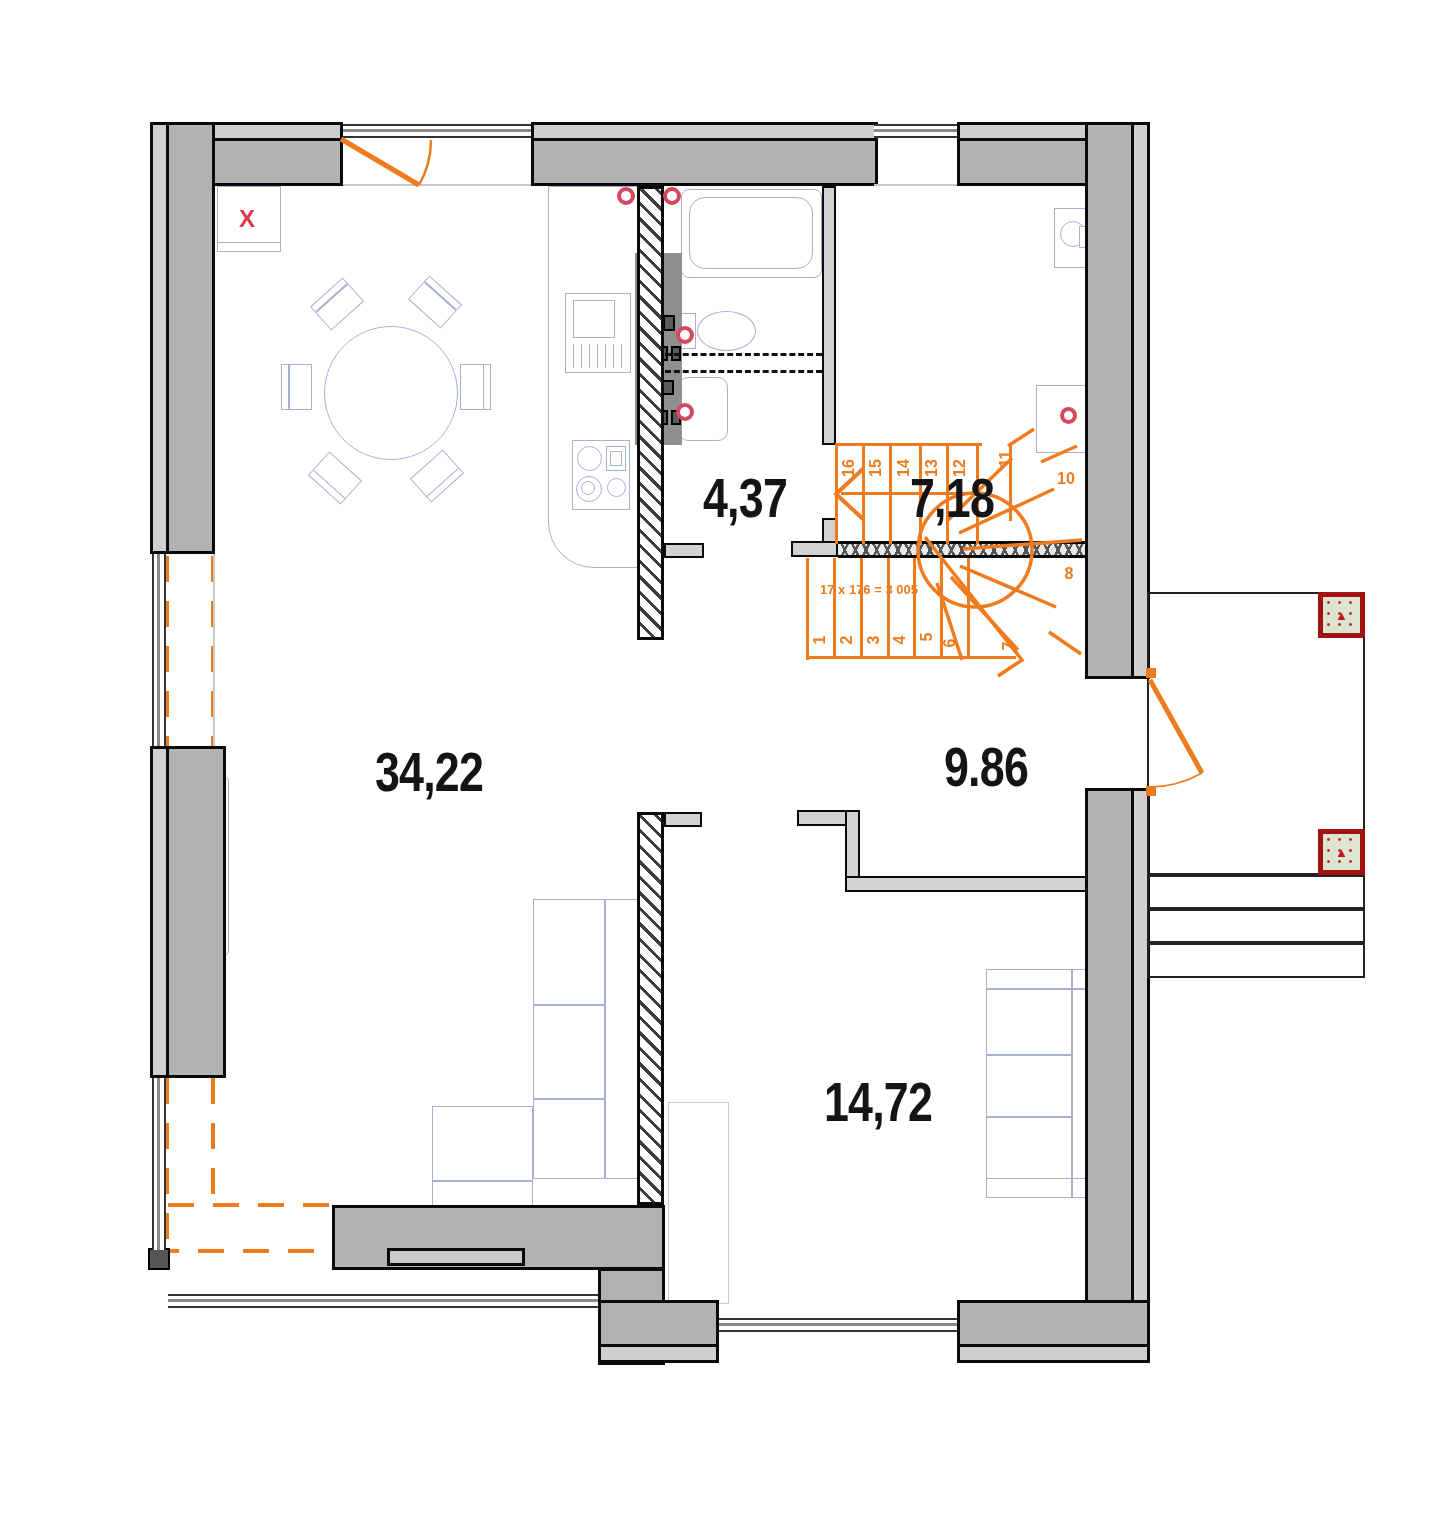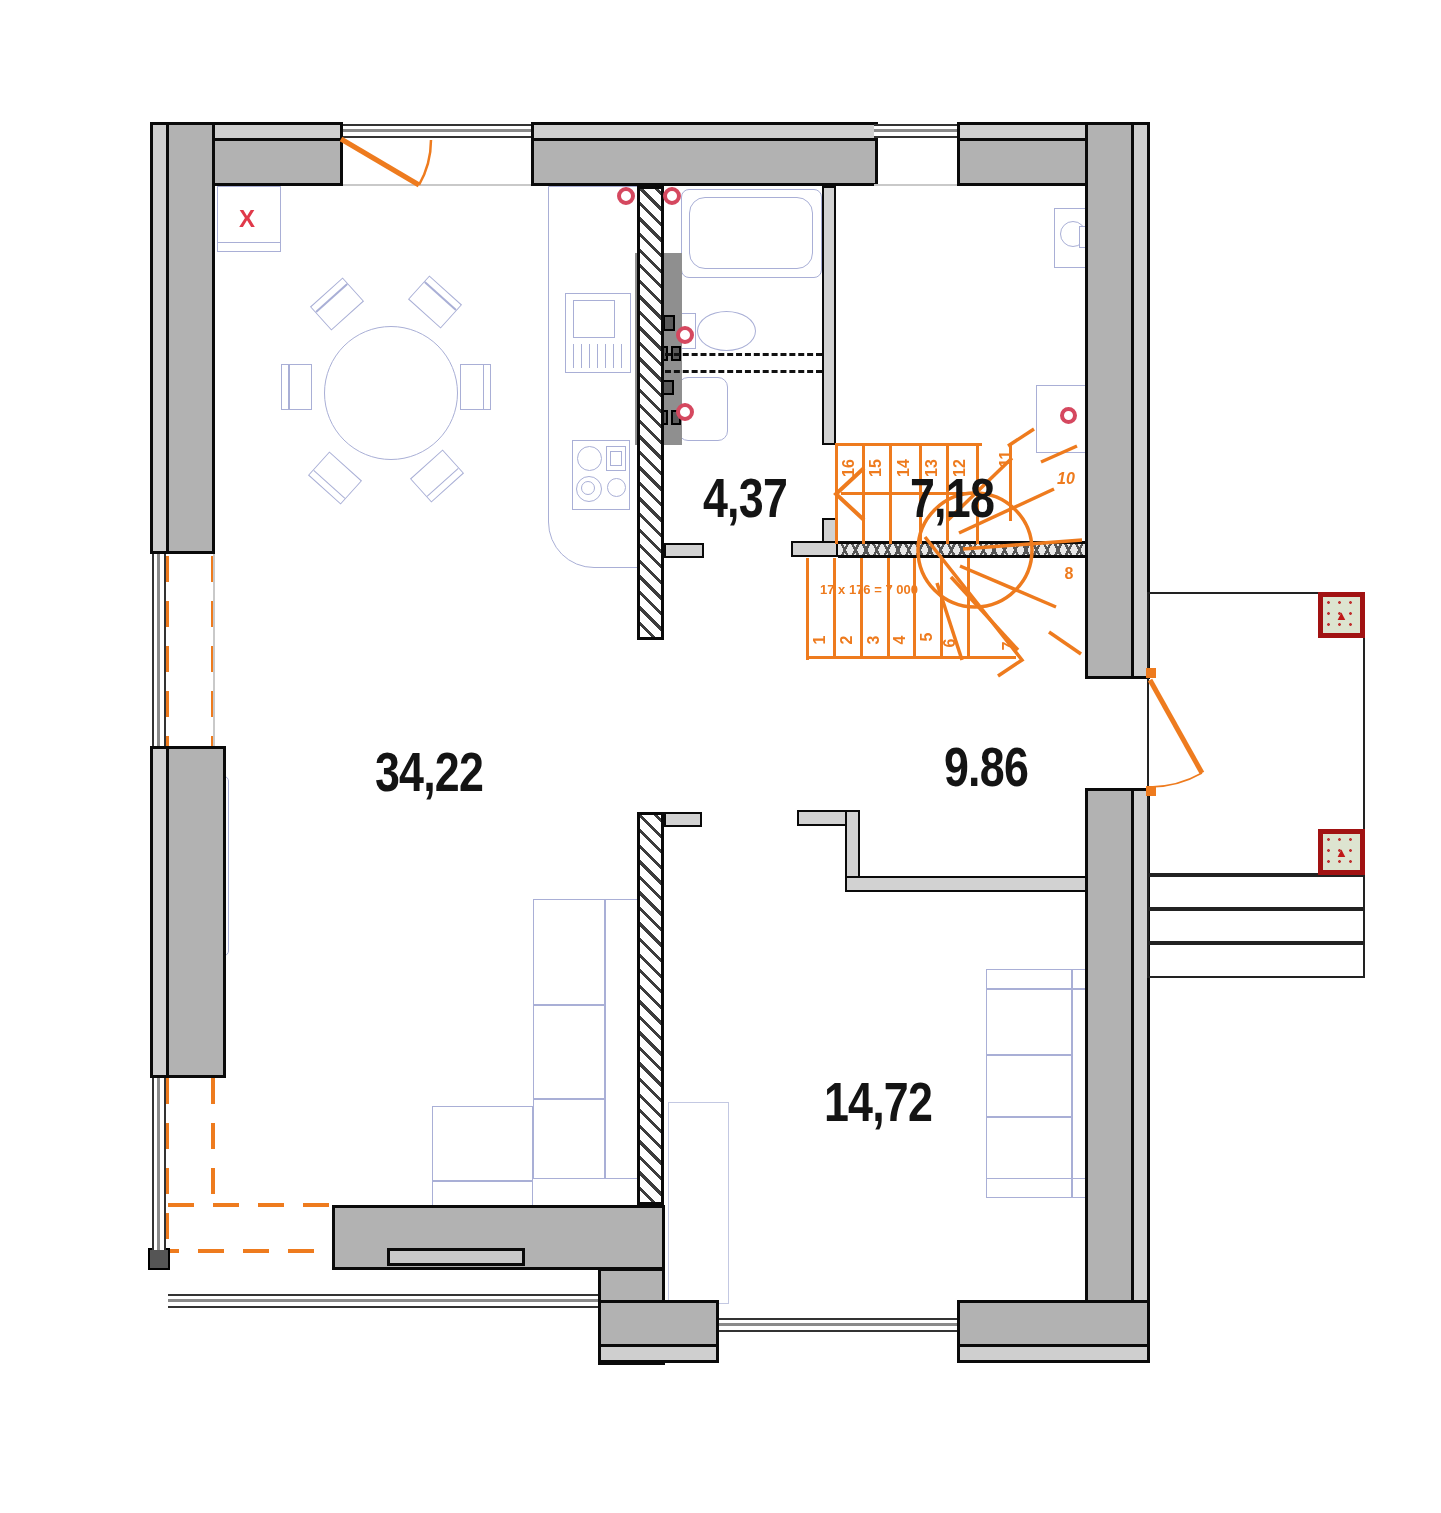--- a/index.html
+++ b/index.html
@@ -224,31 +224,31 @@
   <div class="abs oline" style="left:967px;top:558px;width:3px;height:100px;"></div>
   <div class="abs oline" style="left:806px;top:656px;width:210px;height:3px;"></div>
   <div class="abs oline" style="left:841px;top:492px;width:132px;height:3px;"></div>
 
   <span class="num rot" style="left:849px;top:468px;">16</span>
   <span class="num rot" style="left:876px;top:468px;">15</span>
   <span class="num rot" style="left:904px;top:468px;">14</span>
   <span class="num rot" style="left:932px;top:468px;">13</span>
   <span class="num rot" style="left:960px;top:468px;">12</span>
   <span class="num rot" style="left:1006px;top:459px;">11</span>
-  <span class="num" style="left:1066px;top:479px;font-style:italic;">10</span>
+  <span class="num" style="left:1066px;top:479px;">10</span>
   <span class="num rot" style="left:820px;top:640px;">1</span>
   <span class="num rot" style="left:847px;top:640px;">2</span>
   <span class="num rot" style="left:874px;top:640px;">3</span>
   <span class="num rot" style="left:900px;top:640px;">4</span>
   <span class="num rot" style="left:927px;top:637px;">5</span>
   <span class="num rot" style="left:950px;top:643px;">6</span>
   <span class="num rot" style="left:1009px;top:646px;">7</span>
   <span class="num" style="left:1069px;top:574px;">8</span>
 
-  <span class="formula" style="left:820px;top:582px;">17 x 176 = 7 000</span>
+  <span class="formula" style="left:820px;top:582px;">17 x 176 = 3 005</span>
 
   <svg width="1441" height="1513" viewBox="0 0 1441 1513">
 
     <path d="M341,139 L419,185" stroke="#ee7b1e" stroke-width="5" fill="none"></path>
     <path d="M419,185 A91,91 0 0 0 431,140" stroke="#ee7b1e" stroke-width="2.5" fill="none"></path>
 
     <path d="M1150,680 L1202,773" stroke="#ee7b1e" stroke-width="5" fill="none"></path>
     <path d="M1202,773 A107,107 0 0 1 1150,787" stroke="#ee7b1e" stroke-width="1.5" fill="none"></path>
 
     <path d="M864,468 L836,494 L864,520" stroke="#ee7b1e" stroke-width="4" fill="none"></path>

